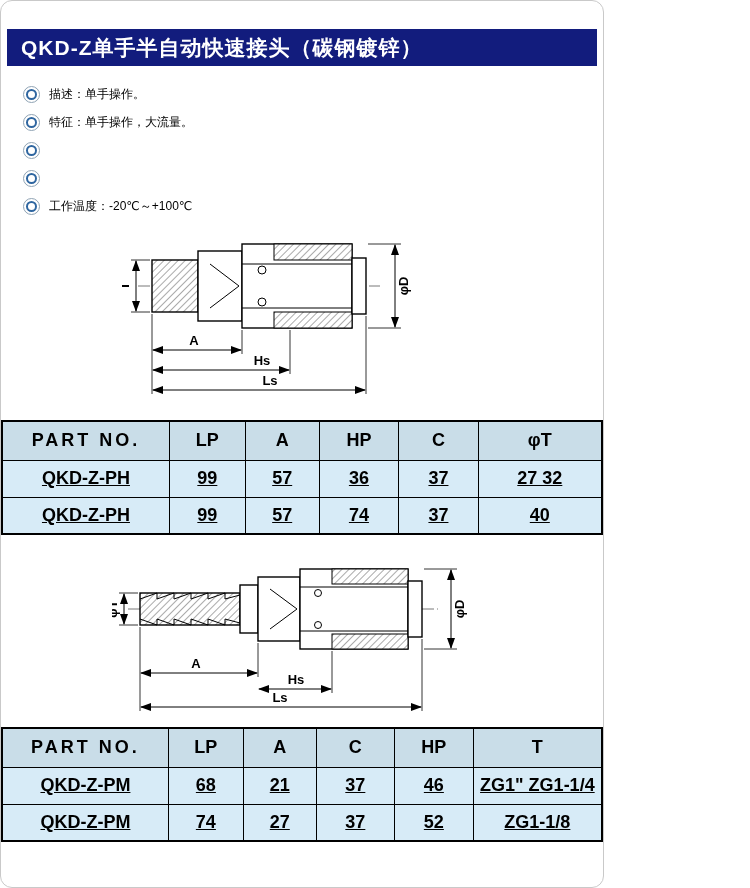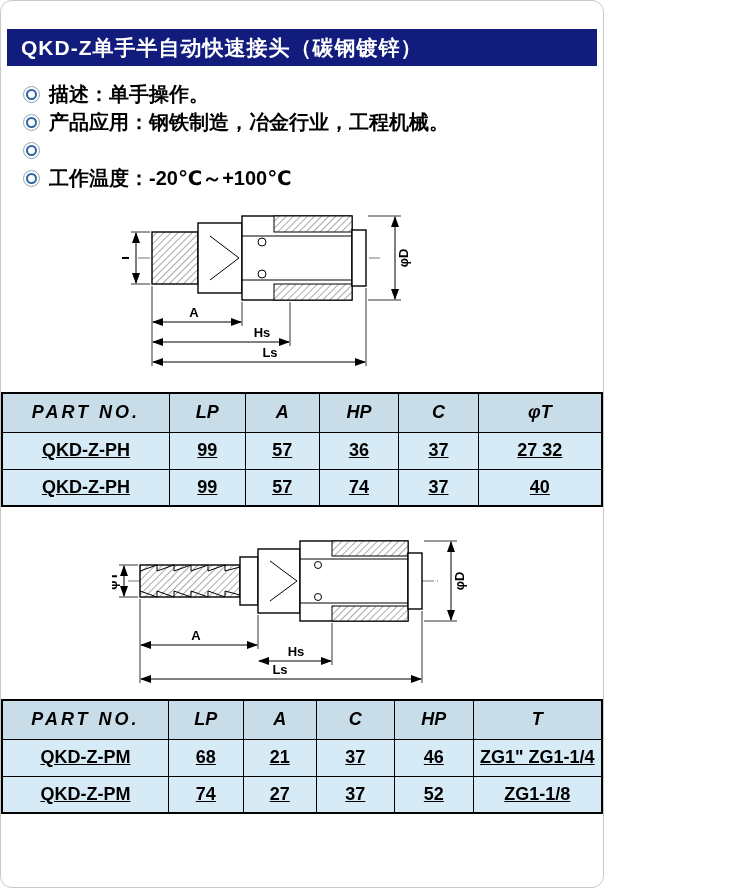--- a/index.html
+++ b/index.html
@@ -8,56 +8,59 @@
   .page {
     width:604px; height:888px; background:#fff;
     border:1px solid #c9c9c9; border-radius:12px; overflow:hidden;
   }
   .titlebar {
     margin:28px 6px 0; height:37px; background:#121c7d; color:#fff;
     font-size:21px; font-weight:bold; line-height:37px; padding-left:14px;
     letter-spacing:1px;
   }
   ul.specs { list-style:none; margin:14px 0 0 22px; }
-  ul.specs li { display:flex; align-items:center; height:28px; font-size:20px; font-weight:700; }
+  ul.specs li { display:flex; align-items:center; height:28px; font-size:12px; font-weight:400; }
   .bullet {
     flex:0 0 auto; width:17px; height:17px; border:1px solid #8fa3b4; border-radius:50%;
     display:inline-flex; align-items:center; justify-content:center; margin-right:9px;
   }
   .bullet::after { content:""; width:7px; height:7px; border:2px solid #2f66a0; border-radius:50%; }
   .fig { display:flex; justify-content:center; }
   .fig.f1 { margin-top:4px; }
   .fig.f2 { margin-top:16px; }
   svg text { font-family:"Liberation Sans","DejaVu Sans",sans-serif; font-weight:bold; }
   table.spec {
     border-collapse:collapse; margin:8px auto 0; border:2px solid #000; table-layout:fixed;
   }
   table.spec th, table.spec td {
     border:1px solid #000; text-align:center; font-weight:bold; font-size:18px; color:#000;
     overflow:hidden; white-space:nowrap;
   }
-  table.spec th { background:#c9dde8; height:39px;font-style:italic; }
+  table.spec th { background:#c9dde8; height:39px; }
   table.spec th:first-child { letter-spacing:3px; }
   table.spec td { background:#d7ebf7; height:37px;text-decoration:underline; }
 </style>
 </head>
 <body>
 
 <div class="page">
 
   <div class="titlebar">QKD-Z单手半自动快速接头（碳钢镀锌）</div>
 
   <ul class="specs">
     <li>
       <span class="bullet"></span>
       <span>描述：单手操作。</span>
     </li>
     <li>
       <span class="bullet"></span>
-      <span>产品应用：钢铁制造，冶金行业，工程机械。</span>
+      <span>特征：单手操作，大流量。</span>
+    </li>
+    <li>
+      <span class="bullet"></span>
     </li>
     <li>
       <span class="bullet"></span>
     </li>
     <li>
       <span class="bullet"></span>
       <span>工作温度：-20℃～+100℃</span>
     </li>
   </ul>
 

